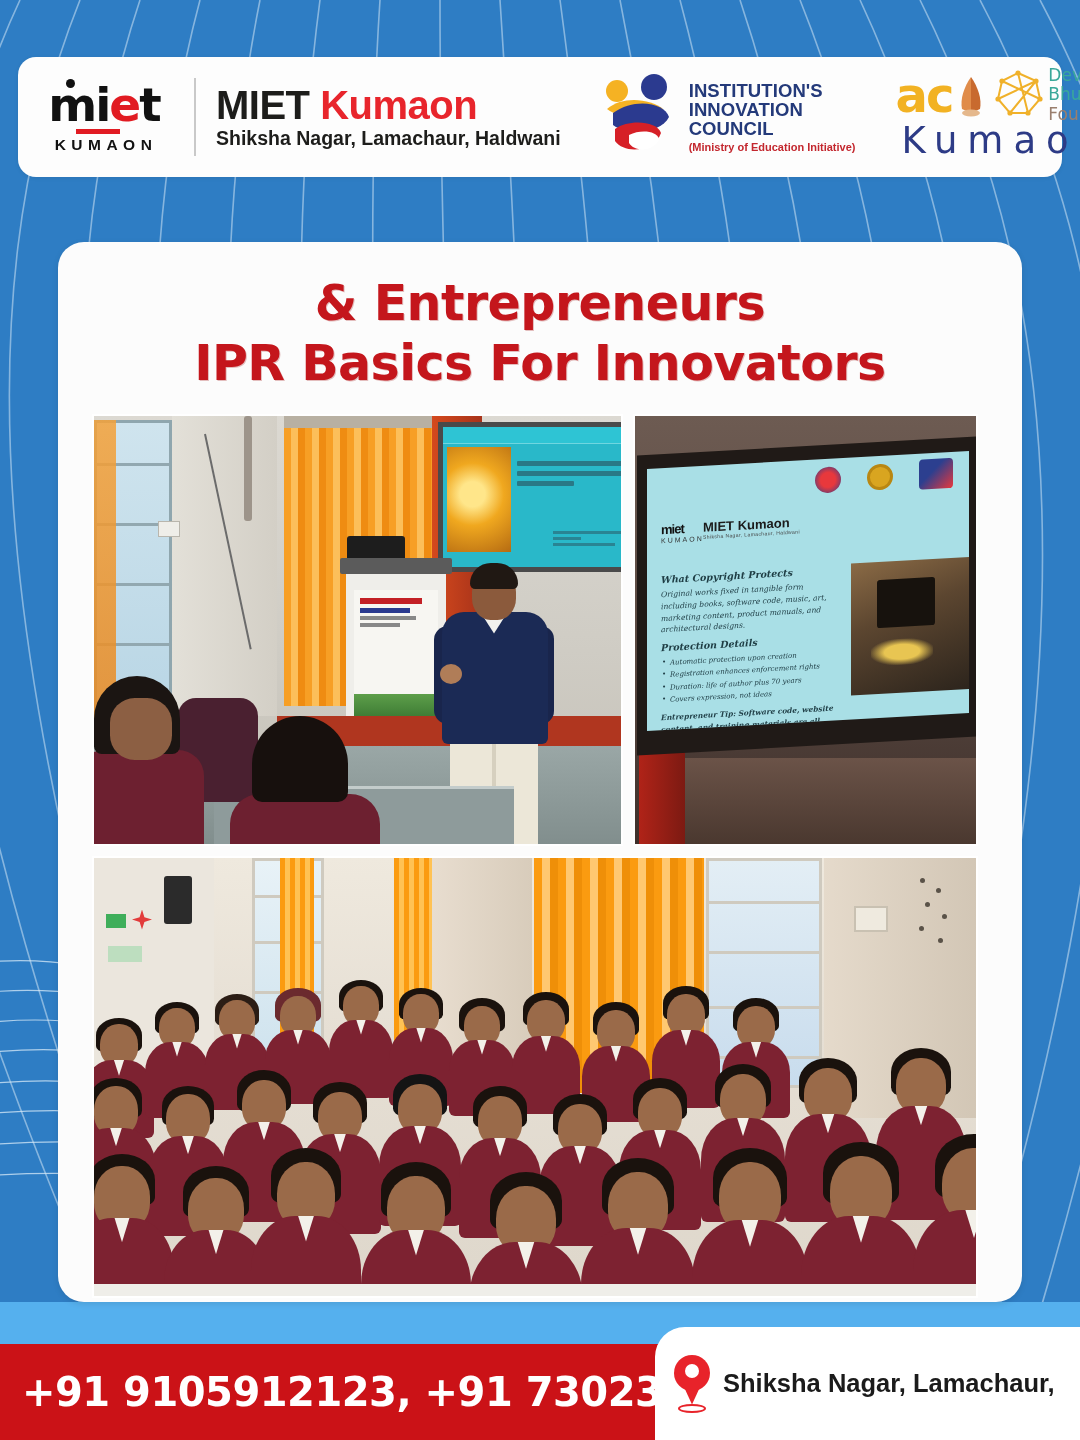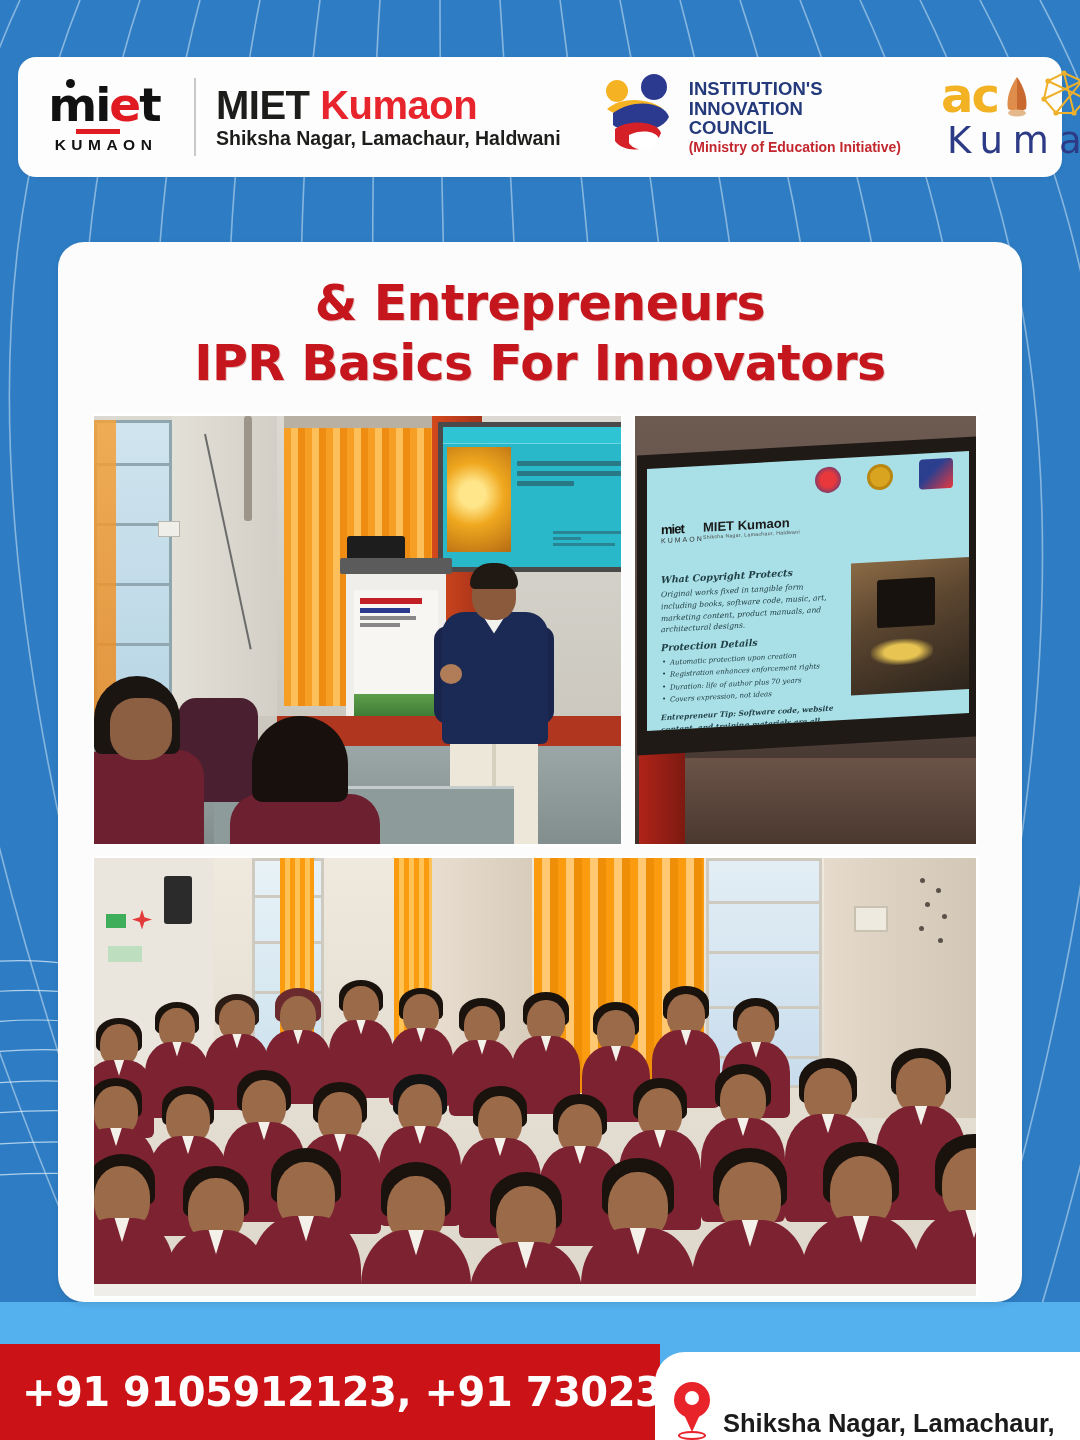--- a/index.html
+++ b/index.html
@@ -37,21 +37,21 @@
   .miet-kumaon-text { line-height:1.02; }
   .mk-line1 { font-size:40px; font-weight:900; color:#1d1d1b; letter-spacing:-.5px; white-space:nowrap; }
   .mk-line1 .red { color:#e8252c; }
   .mk-line2 { font-size:19.5px; font-weight:700; color:#1d1d1b; margin-top:4px; white-space:nowrap; }
 
   
   .iic-wrap { display:flex; align-items:center; margin-left:38px; }
   .iic-mark { width:80px; height:88px; position:relative; }
   .iic-text { margin-left:10px; line-height:1.04; }
   .iic-text .l { font-size:18.5px; font-weight:900; color:#243a7a; letter-spacing:.1px; white-space:nowrap;}
-  .iic-text .min { font-size:14px; font-weight:800; color:#c3272e; margin-top:3px; white-space:nowrap;}
+  .iic-text .min { font-size:11px; font-weight:800; color:#c3272e; margin-top:3px; white-space:nowrap;}
 
   
   .acic-wrap { margin-left:40px; position:relative; width:250px; height:100px; }
   .acic-top { display:flex; align-items:center; height:56px; }
   .acic-ac { font-size:48px; font-weight:800; color:#f2b223; font-family:"DejaVu Sans", sans-serif; letter-spacing:-2px; line-height:1;}
   .acic-hands { width:34px; height:44px; position:relative; margin:0 2px; }
   .acic-poly { width:56px; height:52px; position:relative; margin-left:-2px;}
   .acic-dev { margin-left:4px; line-height:1.12; }
   .acic-dev .d1 { font-size:17px; color:#3aa89a; font-weight:500; font-family:"DejaVu Sans", sans-serif;}
   .acic-dev .d2 { font-size:17px; color:#3aa89a; font-weight:500; font-family:"DejaVu Sans", sans-serif;}
@@ -189,22 +189,22 @@
   .pers .hair { position:absolute; left:50%; transform:translateX(-50%); background:#1a120d; border-radius:50% 50% 18% 18%; }
   .pers .torso{ position:absolute; left:50%; transform:translateX(-50%); background:#7d2231; border-radius:40% 40% 6px 6px;}
   .pers .shirt{ position:absolute; left:50%; transform:translateX(-50%); background:#f3f1ea; clip-path:polygon(30% 0,70% 0,50% 62%);}
   .p3 .floorstrip{position:absolute; left:0; bottom:0; width:100%; height:12px; background:#efeee9;}
 
   
   .footer-blue { position:absolute; left:0; bottom:0; width:100%; height:138px; background:#55b0ee; z-index:2;}
   .footer-red  { position:absolute; left:0; bottom:0; width:660px; height:96px; background:#cb1217; z-index:4;
                  display:flex; align-items:center; }
   .phone { color:#fff; font-size:40px; font-weight:900; letter-spacing:-.5px; padding-left:22px; font-family:"DejaVu Sans", sans-serif; white-space:nowrap;}
-  .footer-white{ position:absolute; left:655px; bottom:0; width:425px; height:88px; background:#fff; z-index:5;
-                 border-top-left-radius:30px; display:flex; align-items:flex-end; padding-left:14px;}
+  .footer-white{ position:absolute; left:655px; bottom:0; width:425px; height:113px; background:#fff; z-index:5;
+                 border-top-left-radius:30px; display:flex; align-items:center; padding-left:14px;}
   .pin { width:46px; height:58px; position:relative; flex:0 0 46px; margin-right:8px;}
   .pin .drop { position:absolute; left:5px; top:0; width:36px; height:36px; background:#e8232a; border-radius:50% 50% 50% 50%;}
   .pin .drop:after{content:"";position:absolute;left:50%;top:9px;transform:translateX(-50%);width:14px;height:14px;background:#fff;border-radius:50%;}
   .pin .tail { position:absolute; left:50%; transform:translateX(-50%); top:26px; width:22px; height:24px; background:#e8232a;
                clip-path:polygon(0 0,100% 0,50% 100%);}
   .pin .base { position:absolute; left:50%; transform:translateX(-50%); bottom:0; width:28px; height:9px;
                border:2px solid #e8232a; border-radius:50%; }
   .addr { line-height:1.28; }
   .addr div { font-size:25.5px; font-weight:800; color:#1b1b1b; white-space:nowrap;}
   .addr .l2 { text-align:center; }

